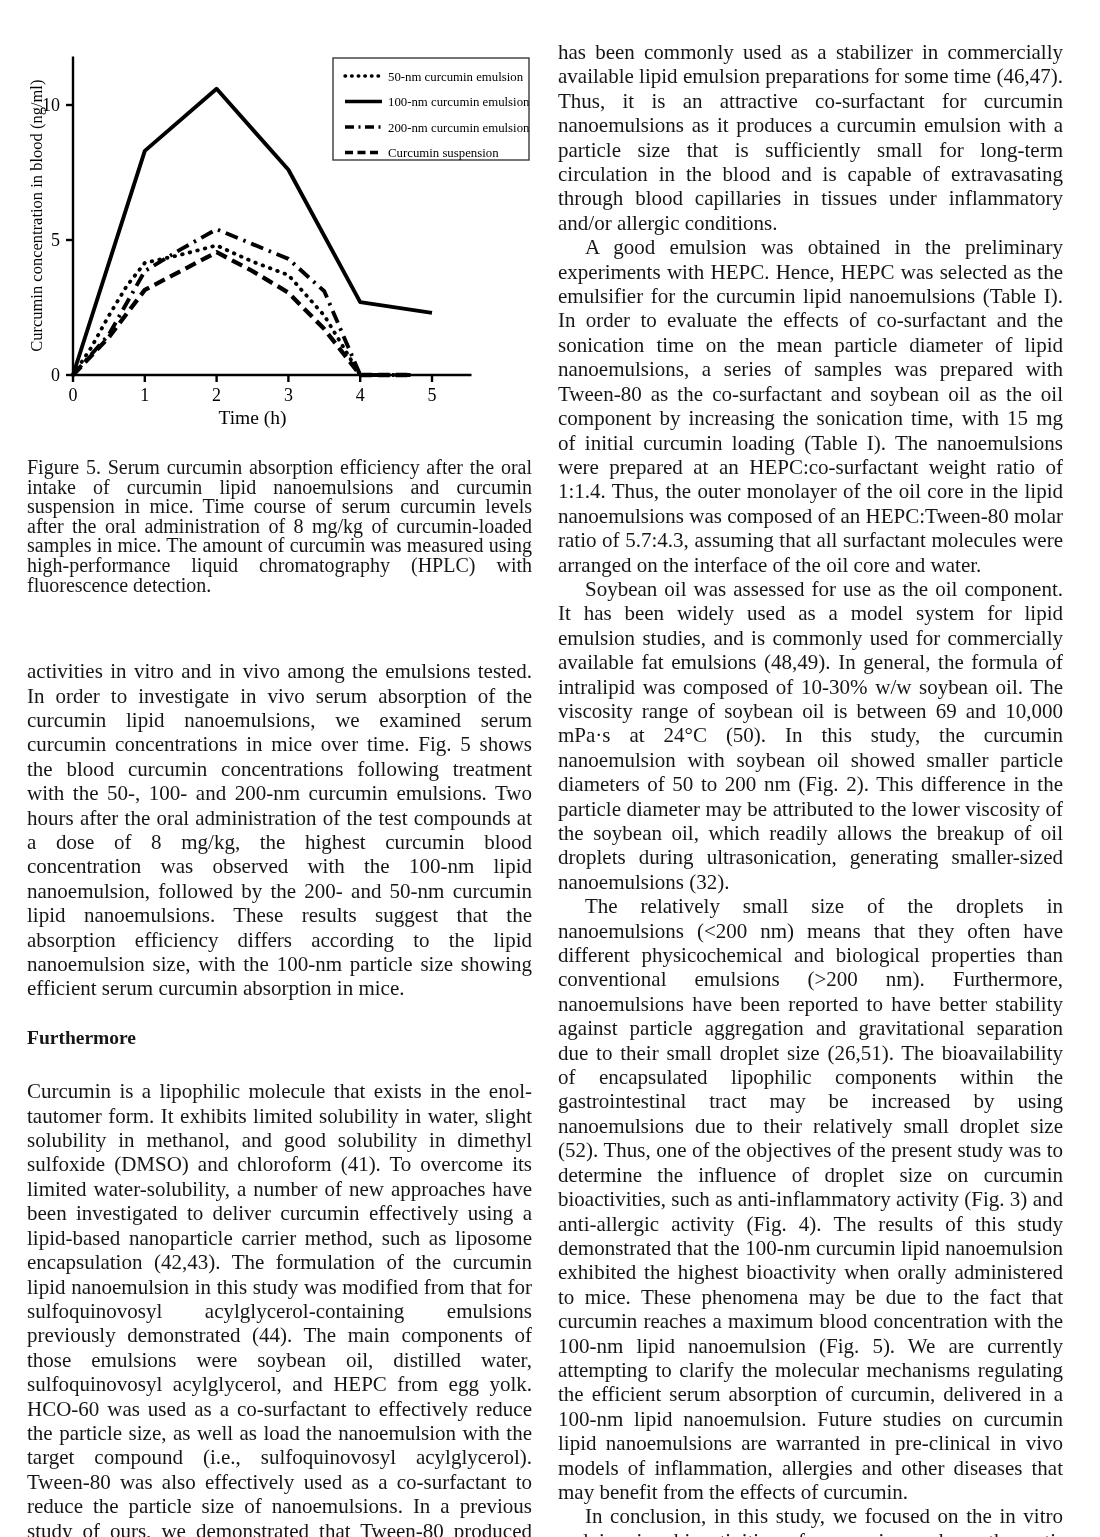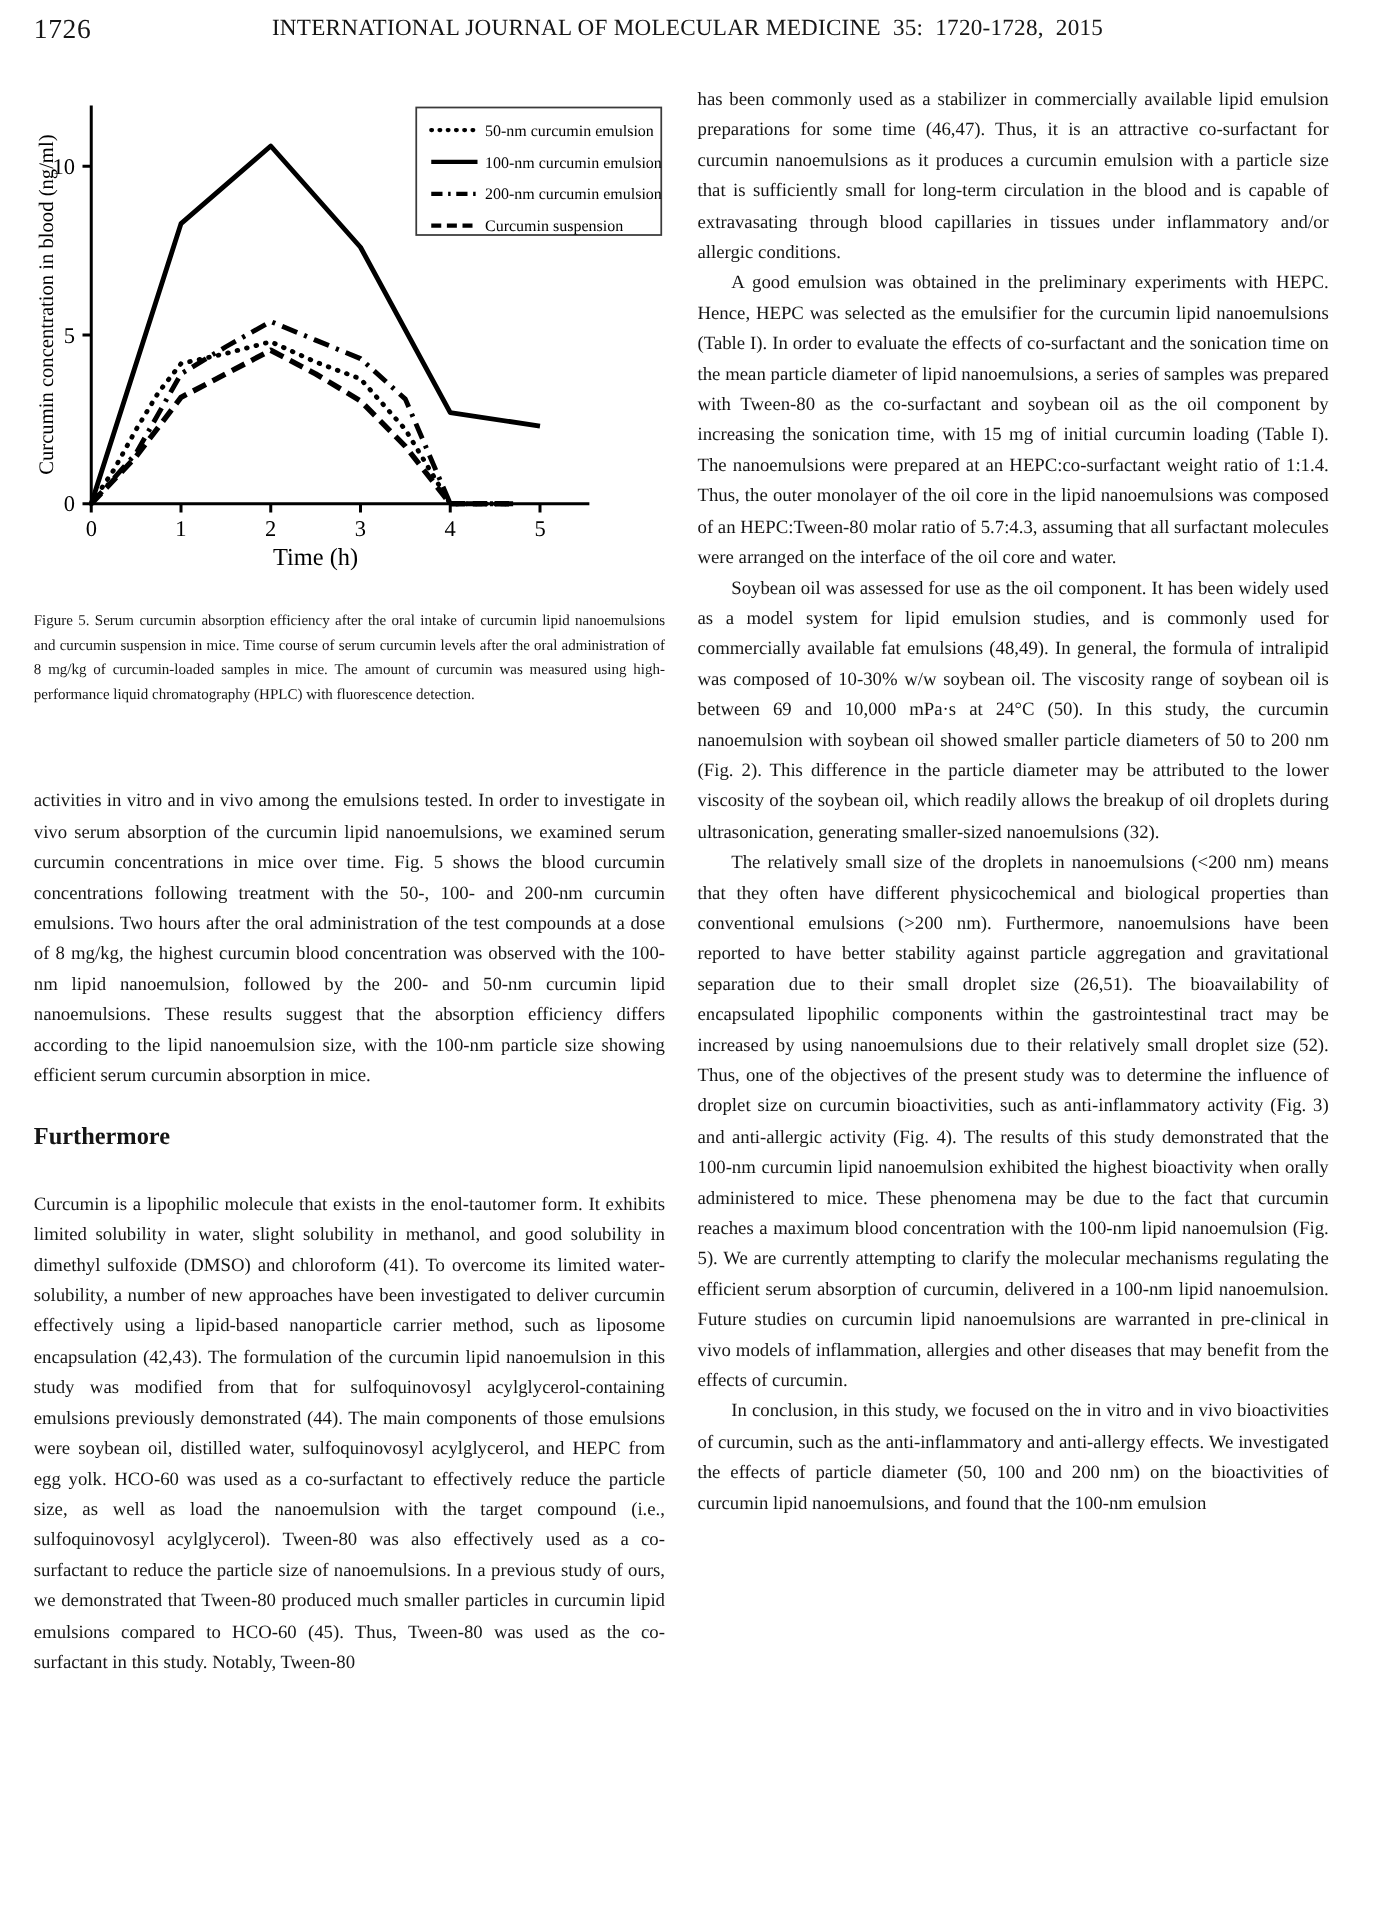--- a/index.html
+++ b/index.html
@@ -10,36 +10,32 @@
     font-family:"Liberation Serif", serif;
     overflow:hidden;position:relative;
   }
   .hdr{position:relative;height:28px;}
   .pageno{font-size:22px;letter-spacing:.5px;}
   .jline{position:absolute;left:0;right:0;top:3px;text-align:center;
          font-size:18.5px;letter-spacing:.2px;white-space:pre;}
   .columns{display:flex;gap:26px;margin-top:30px;}
   .col{width:505px;flex:0 0 505px;}
   figure{margin:0;}
-  figcaption{margin-top:12px;font-size:12px;line-height:19.6px;text-align:justify;}
-  .body-text p{margin:0;font-size:15px;line-height:24.4px;text-align:justify;}
+  figcaption{margin-top:12px;font-size:20px;line-height:19.6px;text-align:justify;}
+  .body-text p{margin:0;font-size:21px;line-height:24.4px;text-align:justify;}
   .body-text p.indent{text-indent:27px;}
   h2.section{font-size:19.5px;line-height:24.4px;font-weight:bold;margin:25px 0 29px 0;}
   .it{}
   .left-text{margin-top:64px;}
   svg text{font-family:"Liberation Serif", serif;fill:#000;}
 </style>
 </head>
 <body>
 
 <div class="page">
-  <div class="hdr">
-    <span class="pageno">1726</span>
-    <span class="jline">INTERNATIONAL JOURNAL OF MOLECULAR MEDICINE  35:  1720-1728,  2015</span>
-  </div>
 
   <div class="columns">
     <div class="col">
       <figure>
         <svg id="chart" width="505" height="402" viewBox="0 0 505 402">
             <g stroke="#000" stroke-width="2.4" fill="none">
               <path d="M 46 16.399999999999977 L 46 335 L 444.48999999999995 335"></path>
               <line x1="46" y1="335" x2="46" y2="342"></line>
               <line x1="117.8" y1="335" x2="117.8" y2="342"></line>
               <line x1="189.6" y1="335" x2="189.6" y2="342"></line>

